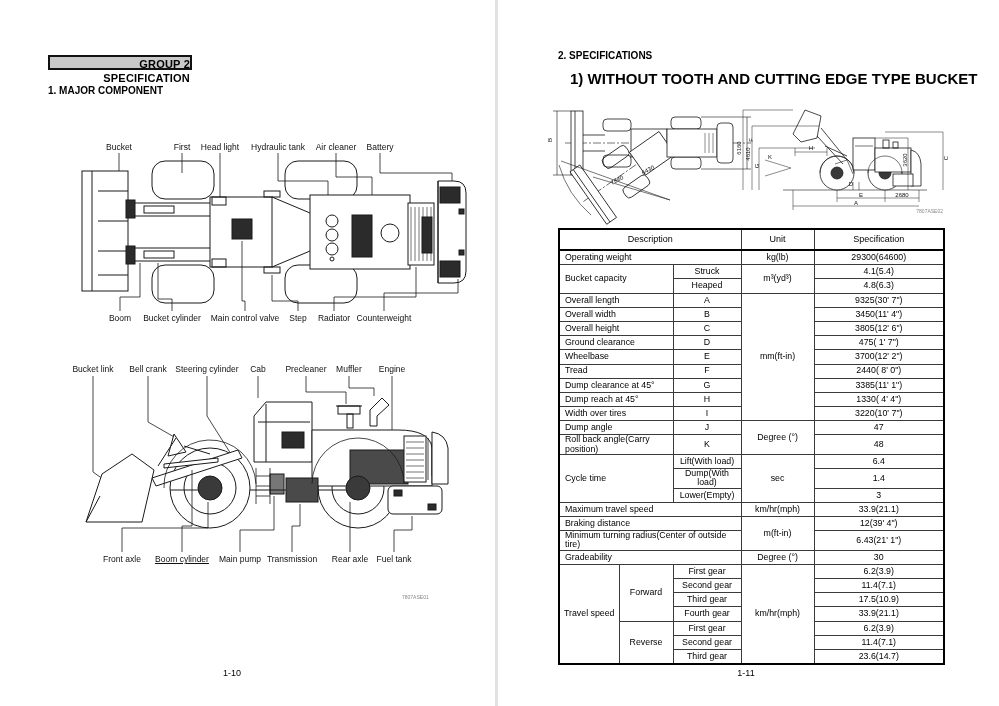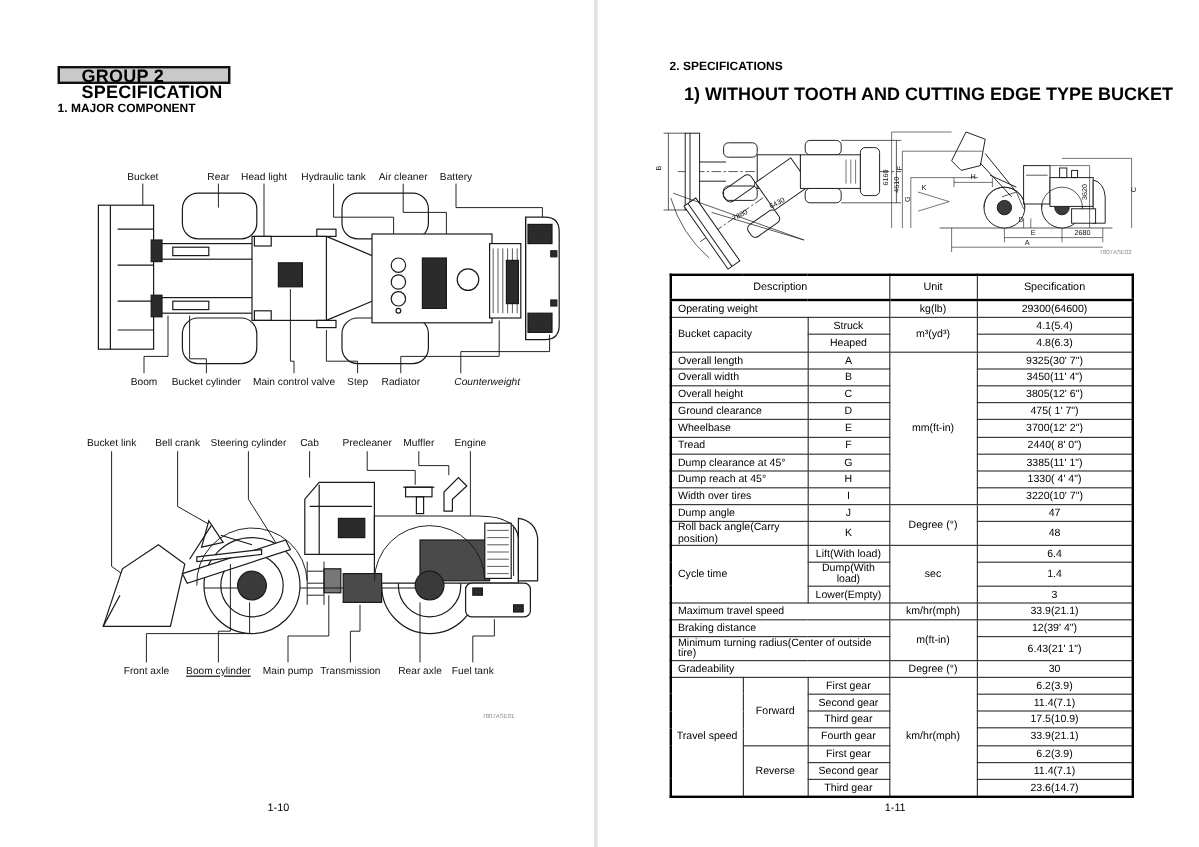--- a/index.html
+++ b/index.html
@@ -1,21 +1,21 @@
 <!DOCTYPE html>
 <html><head>
 <meta charset="utf-8">
 <style>
   html,body{margin:0;padding:0;background:#fff;}
   #stage{position:relative;width:999px;height:706px;background:#fff;overflow:hidden;
          font-family:"Liberation Sans", sans-serif;color:#000;}
   .divider{position:absolute;left:495px;top:0;width:3px;height:706px;background:#e2e2e2;}
   .group-box{position:absolute;left:48px;top:55px;width:144px;height:15px;background:#c9c9c9;
-             border:2px solid #111;font-weight:bold;font-size:15px;line-height:14px;
-             padding-left:18px;letter-spacing:.2px;box-sizing:border-box;}
+             border:2px solid #111;font-weight:bold;font-size:11px;line-height:14px;
+             padding-left:18px;letter-spacing:.2px;box-sizing:border-box;text-align:right;}
   .h-bold{position:absolute;font-weight:bold;font-size:10px;white-space:nowrap;}
   .h-sub{position:absolute;font-weight:bold;font-size:15px;white-space:nowrap;}
   .lbl{position:absolute;font-size:8.5px;white-space:nowrap;transform:translateX(-50%);color:#111;}
   .dim{position:absolute;font-size:6px;white-space:nowrap;color:#111;transform:translate(-50%,-50%);}
   .dim.v{transform:translate(-50%,-50%) rotate(-90deg);}
   .dim.r{transform:translate(-50%,-50%) rotate(-28deg);}
   .figcode{position:absolute;font-size:5px;color:#888;white-space:nowrap;}
   .pagenum{position:absolute;font-size:9px;width:60px;text-align:center;}
   svg.diagram{position:absolute;overflow:visible;}
   .spec-table{position:absolute;left:558px;top:228px;width:385px;border-collapse:collapse;
@@ -29,21 +29,21 @@
 <body>
 
 <div id="stage">
   <div class="divider"></div>
 
   <div>
     <div class="group-box">GROUP 2 SPECIFICATION</div>
     <div class="h-bold" style="left:48px;top:85px;">1. MAJOR COMPONENT</div>
 
     <span class="lbl" style="left:119px;top:142px;">Bucket</span>
-    <span class="lbl" style="left:182px;top:142px;">Rear</span>
+    <span class="lbl" style="left:182px;top:142px;">First</span>
     <span class="lbl" style="left:220px;top:142px;">Head light</span>
     <span class="lbl" style="left:278px;top:142px;">Hydraulic tank</span>
     <span class="lbl" style="left:336px;top:142px;">Air cleaner</span>
     <span class="lbl" style="left:380px;top:142px;">Battery</span>
 
     <svg class="diagram" style="left:60px;top:153px;" width="410" height="158" viewBox="0 0 410 158">
       <g stroke="#1a1a1a" stroke-width="1" fill="none">
 
         <path d="M59 0 V34 M122 0 V20 M160 0 V46 M218 0 V28 H268 V50 M276 0 V24 H312 V56 M320 0 V20 H392 V32" stroke-width="0.8"></path>
 
@@ -91,21 +91,21 @@
 
         <path d="M60 158 V144 H80 V110 M112 158 V146 H98 V110 M185 158 V148 H182 V88 M238 158 V148 H212 V122 M274 158 V144 H356 V114 M324 158 V140 H398 V126" stroke-width="0.8"></path>
       </g>
     </svg>
 
     <span class="lbl" style="left:120px;top:313px;text-align:center;">Boom</span>
     <span class="lbl" style="left:172px;top:313px;">Bucket cylinder</span>
     <span class="lbl" style="left:245px;top:313px;">Main control valve</span>
     <span class="lbl" style="left:298px;top:313px;">Step</span>
     <span class="lbl" style="left:334px;top:313px;">Radiator</span>
-    <span class="lbl" style="left:406px;top:313px;font-style:italic;">Counterweight</span>
+    <span class="lbl" style="left:384px;top:313px;">Counterweight</span>
 
     <span class="lbl" style="left:93px;top:364px;">Bucket link</span>
     <span class="lbl" style="left:148px;top:364px;">Bell crank</span>
     <span class="lbl" style="left:207px;top:364px;">Steering cylinder</span>
     <span class="lbl" style="left:258px;top:364px;">Cab</span>
     <span class="lbl" style="left:306px;top:364px;">Precleaner</span>
     <span class="lbl" style="left:349px;top:364px;">Muffler</span>
     <span class="lbl" style="left:392px;top:364px;">Engine</span>
 
     <svg class="diagram" style="left:60px;top:376px;" width="410" height="176" viewBox="0 0 410 176">

